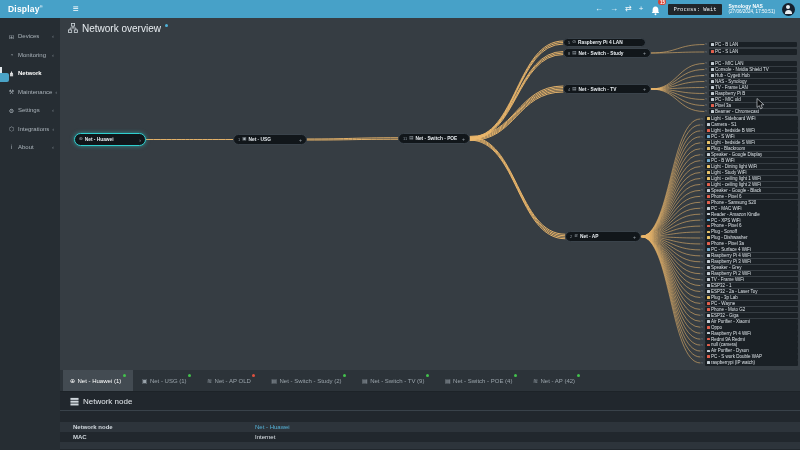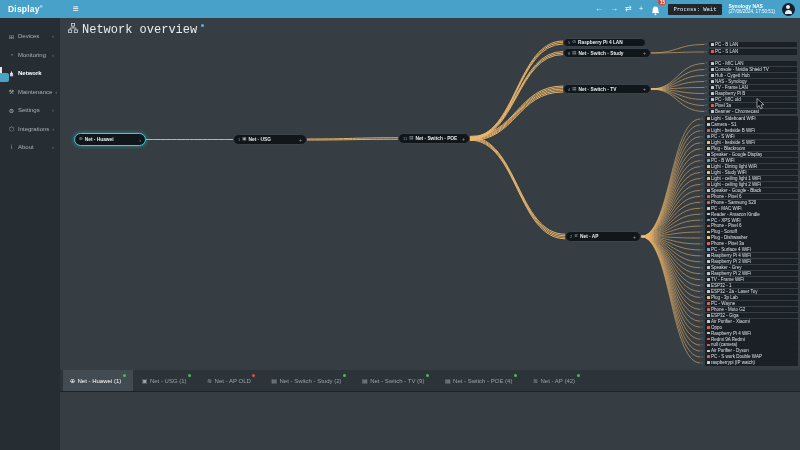--- a/index.html
+++ b/index.html
@@ -31,21 +31,21 @@
           font-size:6px;color:#aab3ba;cursor:pointer;}
   .s-item .gi{width:7px;font-size:6px;text-align:center;flex:none;}
   .s-item .ch{margin-left:auto;margin-right:6px;color:#79828a;font-size:6px;}
   .s-item.active{color:#ffffff;font-weight:bold;}
   .s-item.active::before{content:"";position:absolute;left:0;top:3px;bottom:3px;width:2px;background:#e2e8ec;}
   .side-handle{position:absolute;left:0;top:73px;width:9px;height:9px;background:#4aa3c7;
                border-radius:0 2px 2px 0;z-index:11;cursor:pointer;}
 
   
   .title-row{position:absolute;left:68px;top:23px;display:flex;align-items:flex-start;gap:4px;color:#e8edf1;z-index:5;}
-  .title-row .t{font-size:12px;font-family:Liberation Mono, monospace;}
+  .title-row .t{font-size:10px;}
   .info-dot{width:3px;height:3px;border-radius:50%;background:#4fb3d9;margin-top:1px;}
 
   
   #edges{position:absolute;left:0;top:0;z-index:1;pointer-events:none;}
   .node{position:absolute;display:flex;align-items:center;gap:2px;background:#11161a;
         border:1px solid #3a434b;border-radius:7px;padding:0 4px;z-index:3;box-sizing:border-box;cursor:pointer;}
   .node .pre{font-size:4px;color:#8d969e;}
   .node .gi{font-size:4.5px;color:#aab3ba;line-height:1;}
   .node .lb{font-size:4.8px;color:#e8edf1;white-space:nowrap;font-weight:bold;}
   .node .rt{margin-left:auto;font-size:5px;color:#9aa3aa;}
@@ -688,14 +688,35 @@
         <span class="lb">Net - Switch - POE (4)</span>
         <span class="dot" style="background: rgb(67, 194, 76);"></span>
       </div>
       <div class="tab">
         <span class="gi">≋</span>
         <span class="lb">Net - AP (42)</span>
         <span class="dot" style="background: rgb(67, 194, 76);"></span>
       </div>
     </div>
 
+  <div class="panel">
+    <div class="p-head">
+      <svg width="9" height="9" viewBox="0 0 10 10">
+        <rect x="0.5" y="1" width="9" height="2.2" fill="#cfd6db"></rect>
+        <rect x="0.5" y="4.1" width="9" height="2.2" fill="#cfd6db"></rect>
+        <rect x="0.5" y="7.2" width="9" height="2.2" fill="#cfd6db"></rect>
+      </svg>
+      <span>Network node</span>
+    </div>
+    <div class="t-rows">
+        <div class="t-row alt">
+          <span class="tl">Network node</span>
+          <span class="tv link">Net - Huawei</span>
+        </div>
+        <div class="t-row">
+          <span class="tl">MAC</span>
+          <span class="tv">Internet</span>
+        </div>
+        <div class="t-row alt sliver"></div>
+      </div>
+  </div>
 
 </div>
 
 </body></html>

